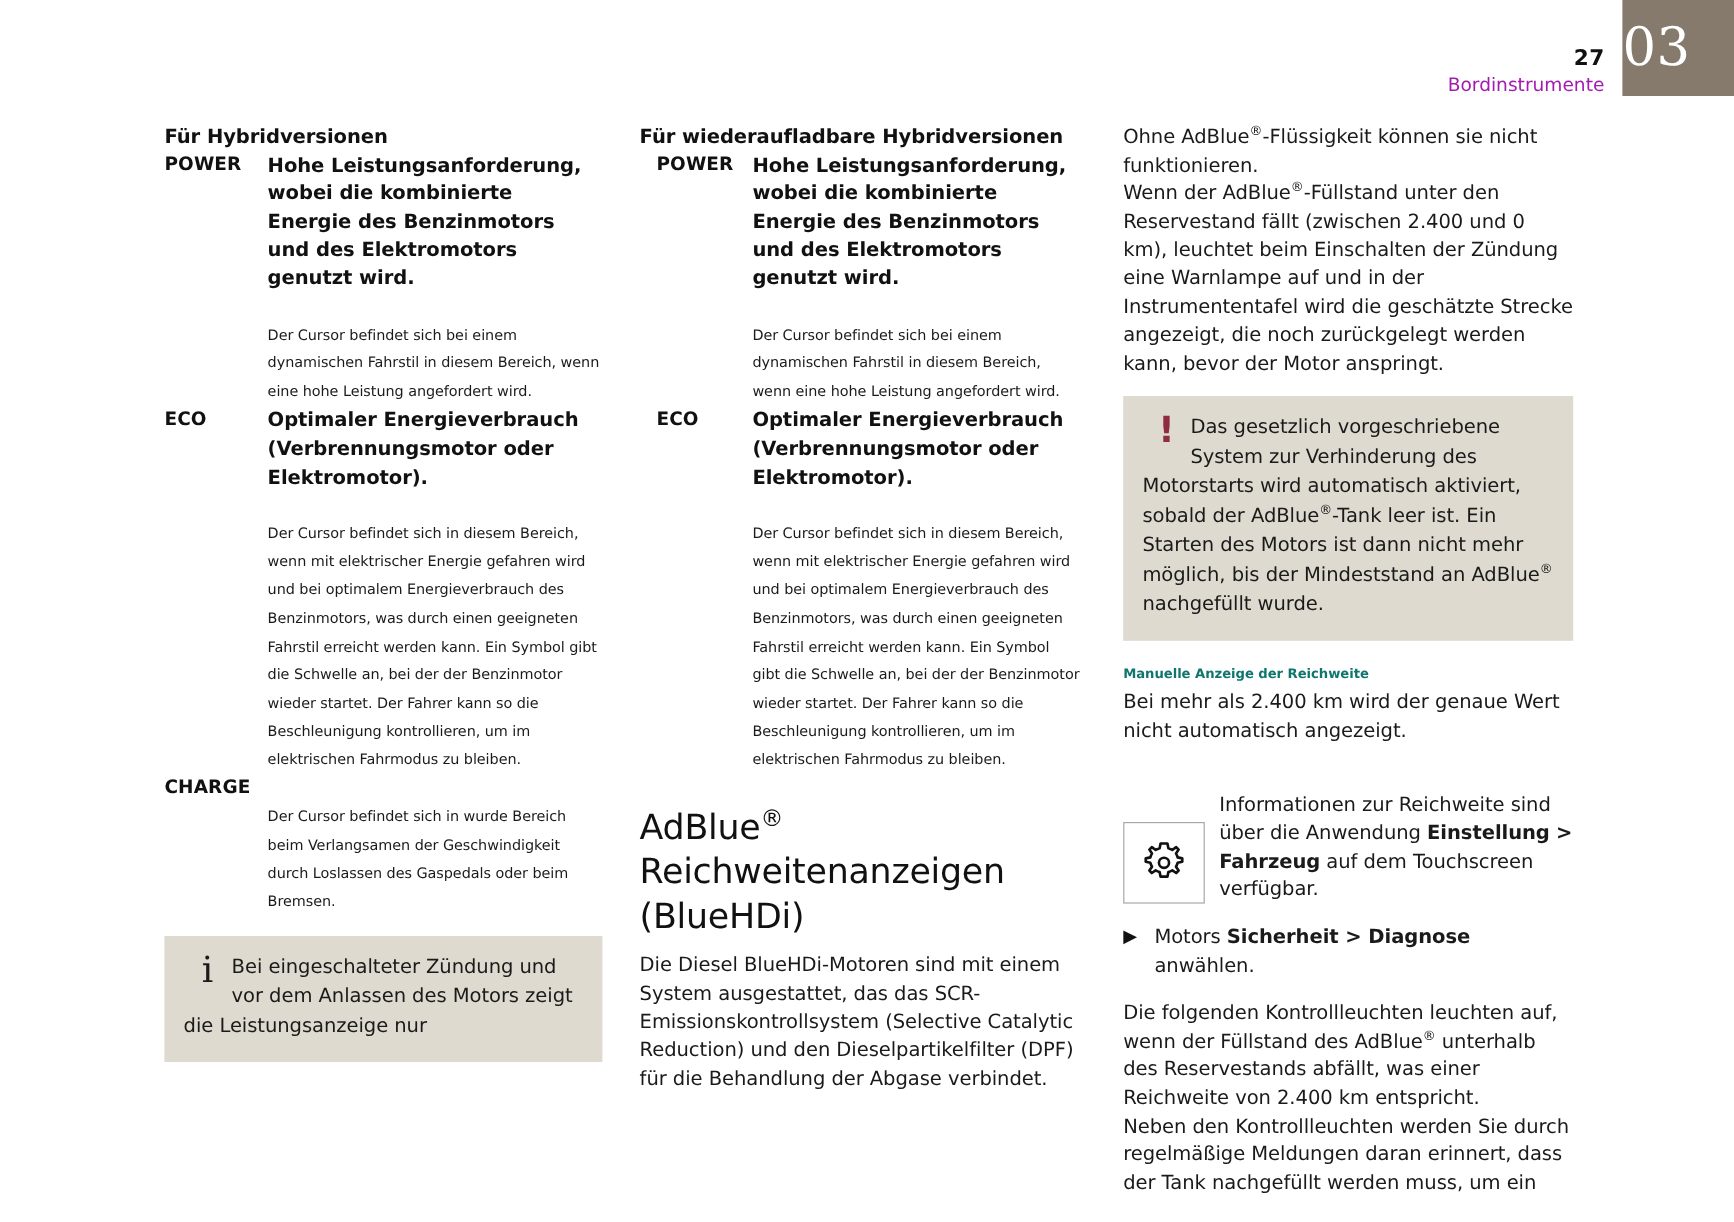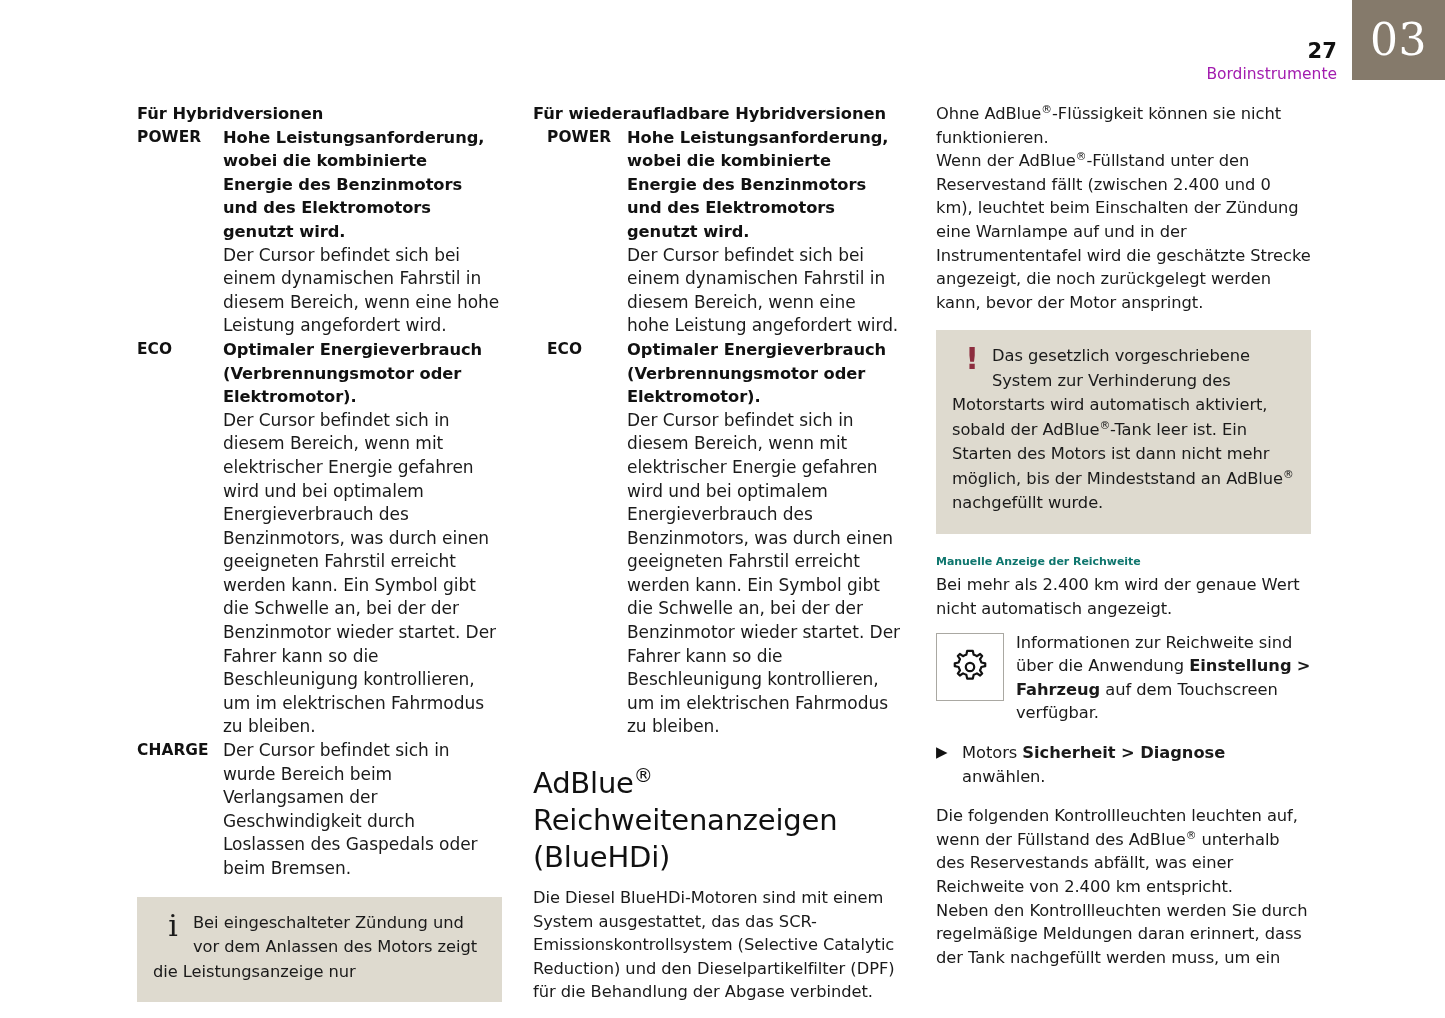--- a/index.html
+++ b/index.html
@@ -10,32 +10,32 @@
     color:#161616;
     position:relative;
     overflow:hidden;
   }
   .page{position:absolute;inset:0;}
 
   
   .chapter-tab{
     position:absolute;left:1352px;top:0;width:93px;height:80px;
     background:#857a6b;
-    display:flex;align-items:center;justify-content:center;
+    display:flex;align-items:center;
   }
   .chapter-tab .num{
     font-family:"DejaVu Serif", serif;
     font-size:44px;color:#ffffff;line-height:1;letter-spacing:.5px;
     font-weight:400;
   }
   .header-meta{
     position:absolute;right:108px;top:38px;text-align:right;
   }
   .header-meta .pageno{
-    font-size:21px;font-weight:700;line-height:1.25;color:#111;
+    font-size:18px;font-weight:700;line-height:1.25;color:#111;
     letter-spacing:.2px;
   }
   .header-meta .section{
     font-size:15.5px;font-weight:400;line-height:1.35;color:#a21caf;
     letter-spacing:0px;
   }
 
   
   .col{position:absolute;top:102px;}
   .col-left{left:137px;width:365px;}
@@ -60,22 +60,23 @@
     font-weight:700;font-size:15.4px;line-height:23.6px;
     color:#111;flex:0 0 auto;letter-spacing:.1px;
     white-space:nowrap;
   }
   .defbody{flex:1 1 auto;}
   .def-title{
     font-weight:700;font-size:16.3px;line-height:23.6px;color:#111;
     letter-spacing:-0.05px;
   }
   .def-desc{
-    font-weight:400;font-size:17px;line-height:23.6px;color:#1a1a1a;
-    letter-spacing:-0.05px;
+    font-weight:400;font-size:12px;line-height:23.6px;color:#1a1a1a;
+    letter-spacing:-0.05px;
+    margin-top:24px;
   }
   
   .col-left .defterm{width:86px;}
   .col-mid  .defterm{width:80px;margin-left:14px;}
 
   
   .notebox{
     background:#dedacf;
     padding:14px 16px 18px 16px;
     box-sizing:border-box;
@@ -101,21 +102,21 @@
     font-size:29px;line-height:37px;font-weight:400;color:#111;
     letter-spacing:-0.2px;
   }
   .h-big sup{font-size:17px;vertical-align:super;line-height:0;}
   .h-sub{
     font-size:11px;line-height:23.6px;font-weight:700;color:#0f766e;
     letter-spacing:-0.05px;
   }
 
   
-  .icon-row{display:flex;align-items:flex-start;}
+  .icon-row{display:flex;align-items:flex-end;margin-top:28px;}
   .gear-box{
     flex:0 0 auto;width:68px;height:68px;
     border:1px solid #aaa8a2;
     box-sizing:border-box;
     display:flex;align-items:center;justify-content:center;
     margin-right:12px;margin-top:2px;
   }
   .icon-row .icon-text{flex:1 1 auto;}
 
   

